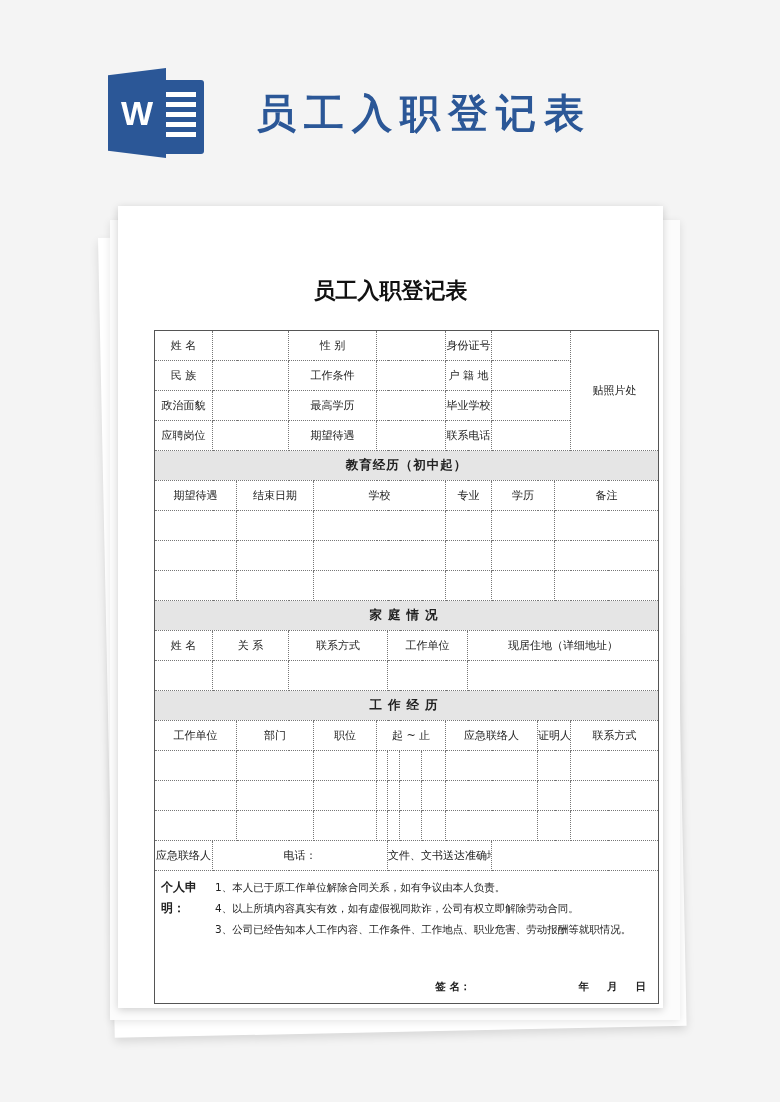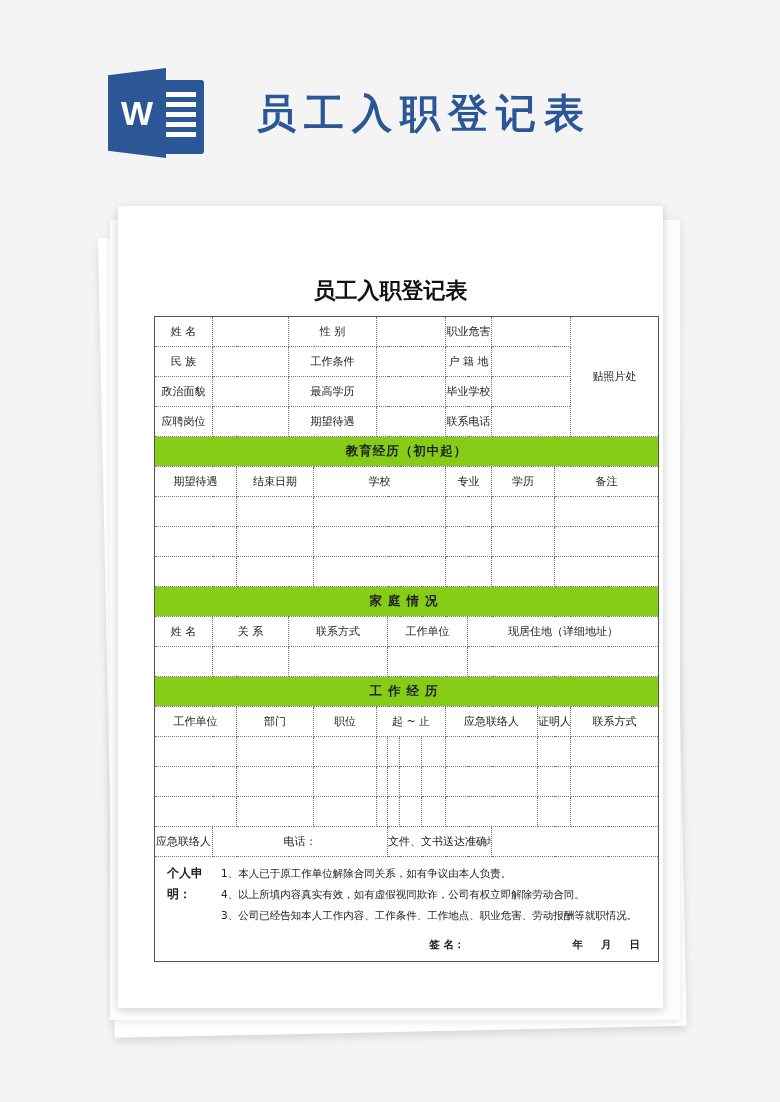--- a/index.html
+++ b/index.html
@@ -9,30 +9,30 @@
   .word-back { position:absolute; left:34px; top:12px; width:62px; height:74px; background:#2b5797; border-radius:3px; }
   .word-line { position:absolute; left:42px; width:46px; height:5px; background:#fff; }
   .word-front { position:absolute; left:0; top:0; width:58px; height:90px; background:#2b5797; clip-path:polygon(0 8%,100% 0,100% 100%,0 92%); display:flex; align-items:center; justify-content:center; color:#fff; font:bold 34px "Liberation Sans", sans-serif; }
   .banner-title { margin-left:50px; font:bold 40px "DejaVu Sans", sans-serif; color:#2b5797; letter-spacing:8px; }
 
   .page-back1 { position:absolute; left:98px; top:238px; width:572px; height:800px; background:#fff; box-shadow:0 4px 10px rgba(0,0,0,.12); transform:rotate(-1.2deg); transform-origin:left top; }
   .page-back2 { position:absolute; left:110px; top:220px; width:570px; height:800px; background:#fcfcfc; box-shadow:0 2px 8px rgba(0,0,0,.10); }
   .page { position:absolute; left:118px; top:206px; width:545px; height:802px; background:#fff; box-shadow:0 2px 8px rgba(0,0,0,.18); }
   .doc-title { position:absolute; left:0; right:0; top:70px; text-align:center; font:bold 22px "DejaVu Sans", sans-serif; color:#111; }
 
-  table.form { position:absolute; left:36px; top:110px; width:504px; border-collapse:collapse; table-layout:fixed; font-size:11px;border-radius:16px; }
+  table.form { position:absolute; left:36px; top:124px; width:504px; border-collapse:collapse; table-layout:fixed; font-size:11px;border-radius:16px; }
   table.form td { border:1px dotted #777; text-align:center; padding:0; height:29px; white-space:nowrap; overflow:hidden; }
   table.form { border:1px solid #555; }
-  td.sec { background:#84cc16; font-weight:bold; font-size:12.5px; height:28px; letter-spacing:1px; }
+  td.sec { background:#e5e5e5; font-weight:bold; font-size:12.5px; height:28px; letter-spacing:1px; }
   td.sec.wide { letter-spacing:6px; }
-  td.decl { text-align:left !important; padding:6px 12px !important; height:auto !important; white-space:normal !important; font-size:10.5px; line-height:21px; vertical-align:top; }
+  td.decl { text-align:left !important; padding:6px 6px !important; height:auto !important; white-space:normal !important; font-size:10.5px; line-height:21px; vertical-align:top; }
   .decl-row { display:flex; }
   .decl-label { font-weight:bold; font-size:12px; width:54px; flex-shrink:0; }
   .sign-row { display:flex; justify-content:flex-end; font-weight:bold; margin-top:8px; padding-right:6px; }
-  .sign-row span { margin-left:18px; }
+  .sign-row span { margin-left:18px;margin-top:28px; }
   .page-num { position:absolute; left:0; right:0; top:768px; text-align:center; font:10px "DejaVu Serif", serif; color:#333; }
 </style>
 </head>
 <body>
 
 <div class="banner">
   <div class="word-icon">
     <div class="word-back"></div>
     <div class="word-line" style="top:24px"></div>
     <div class="word-line" style="top:34px"></div>
@@ -69,21 +69,21 @@
         <col style="width:37px">
         <col style="width:51px">
     </colgroup>
 
     <tbody>
         <tr>
       <td colspan="1">姓 名</td>
       <td colspan="2"></td>
       <td colspan="2">性 别</td>
       <td colspan="4"></td>
-      <td colspan="2">职业危害</td>
+      <td colspan="2">身份证号</td>
       <td colspan="3"></td>
       <td colspan="2" rowspan="4">贴照片处</td>
     </tr>
     <tr>
       <td>民 族</td>
       <td colspan="2"></td>
       <td colspan="2">工作条件</td>
       <td colspan="4"></td>
       <td colspan="2">户 籍 地</td>
       <td colspan="3"></td>

